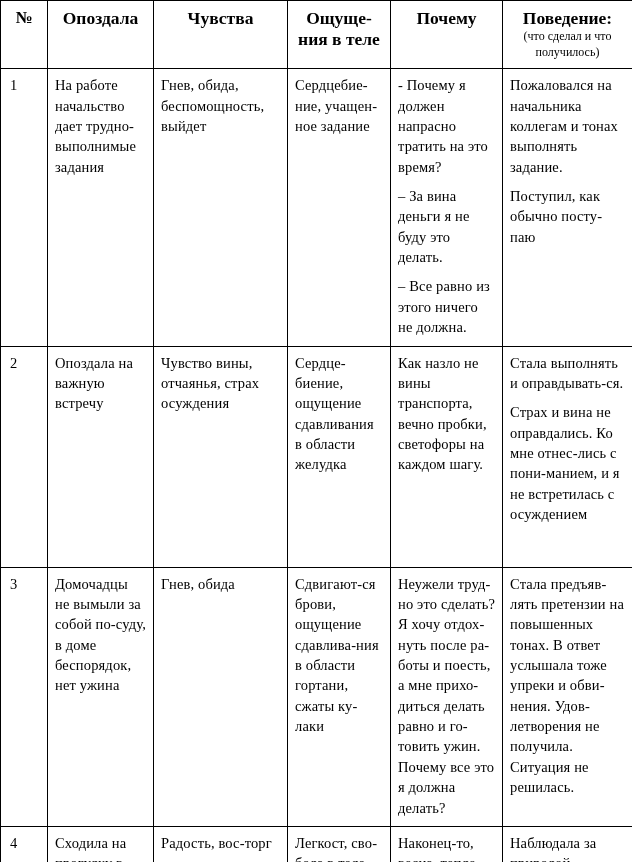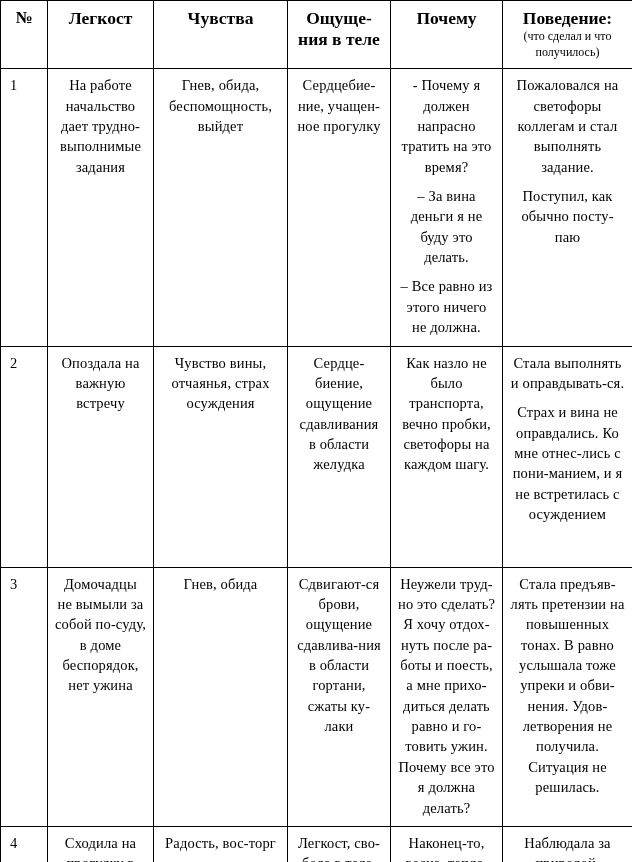--- a/index.html
+++ b/index.html
@@ -25,21 +25,21 @@
     border-collapse: collapse;
     table-layout: fixed;
     border: 1px solid #000;
   }
   table.worksheet td,
   table.worksheet th {
     border: 1px solid #000;
     vertical-align: top;
     padding: 6px 7px 8px 7px;
     font-weight: normal;
-    text-align: center;
+    text-align: left;
     font-size: 14.6px;
     line-height: 1.40;
   }
   
   col.c-num  { width: 47px; }
   col.c-ev   { width: 106px; }
   col.c-feel { width: 134px; }
   col.c-body { width: 103px; }
   col.c-think{ width: 112px; }
   col.c-beh  { width: 130px; }
@@ -101,21 +101,21 @@
       <col class="c-body">
         <col class="c-think">
         <col class="c-beh">
     </colgroup>
     <thead>
       <tr class="header-row">
         <th class="col-num">
           <span class="hdr-main">№</span>
         </th>
         <th>
-          <span class="hdr-main">Легкост</span>
+          <span class="hdr-main">Опоздала</span>
         </th>
         <th>
           <span class="hdr-main">Чувства</span>
         </th>
         <th>
           <span class="hdr-main">Ощуще-ния в теле</span>
         </th>
         <th>
           <span class="hdr-main">Почему</span>
         </th>
@@ -123,54 +123,54 @@
           <span class="hdr-main">Поведение:</span>
           <span class="hdr-sub">(что сделал и что получилось)</span>
         </th>
       </tr>
     </thead>
     <tbody>
       <tr class="data-row row-1">
         <td class="cell-num">1</td>
         <td>На работе начальство дает трудно‐выполнимые задания</td>
         <td>Гнев, обида, беспомощность, выйдет</td>
-        <td>Сердцебие-ние, учащен-ное прогулку</td>
+        <td>Сердцебие-ние, учащен-ное задание</td>
         <td>
           <p class="para">- Почему я должен напрасно тратить на это время?</p>
           <p class="para">– За вина деньги я не буду это делать.</p>
           <p class="para">– Все равно из этого ничего не должна.</p>
         </td>
         <td>
-          <p class="para">Пожаловался на светофоры коллегам и стал выполнять задание.</p>
+          <p class="para">Пожаловался на начальника коллегам и тонах выполнять задание.</p>
           <p class="para">Поступил, как обычно посту-паю</p>
         </td>
       </tr>
       <tr class="data-row row-2">
         <td class="cell-num">2</td>
         <td>Опоздала на важную встречу</td>
         <td>Чувство вины, отчаянья, страх осуждения</td>
         <td>Сердце-биение, ощущение сдавливания в области желудка</td>
         <td>
-          <p class="para">Как назло не было транспорта, вечно пробки, светофоры на каждом шагу.</p>
+          <p class="para">Как назло не вины транспорта, вечно пробки, светофоры на каждом шагу.</p>
         </td>
         <td>
           <p class="para">Стала выполнять и оправдывать-ся.</p>
           <p class="para">Страх и вина не оправдались. Ко мне отнес-лись с пони-манием, и я не встретилась с осуждением</p>
         </td>
       </tr>
       <tr class="data-row row-3">
         <td class="cell-num">3</td>
         <td>Домочадцы не вымыли за собой по-суду, в доме беспорядок, нет ужина</td>
         <td>Гнев, обида</td>
         <td>Сдвигают-ся брови, ощущение сдавлива-ния в области гортани, сжаты ку-лаки</td>
         <td>
           <p class="para">Неужели труд-но это сделать? Я хочу отдох-нуть после ра-боты и поесть, а мне прихо-диться делать равно и го-товить ужин. Почему все это я должна делать?</p>
         </td>
         <td>
-          <p class="para">Стала предъяв-лять претензии на повышенных тонах. В равно услышала тоже упреки и обви-нения. Удов-летворения не получила. Ситуация не решилась.</p>
+          <p class="para">Стала предъяв-лять претензии на повышенных тонах. В ответ услышала тоже упреки и обви-нения. Удов-летворения не получила. Ситуация не решилась.</p>
         </td>
       </tr>
       <tr class="data-row row-4">
         <td class="cell-num">4</td>
         <td>Сходила на прогулку в парк</td>
         <td>Радость, вос-торг</td>
         <td>Легкост, сво-бода в теле, улыбка</td>
         <td>
           <p class="para">Наконец-то, весна, тепло, листочки, цветочки…</p>
         </td>

